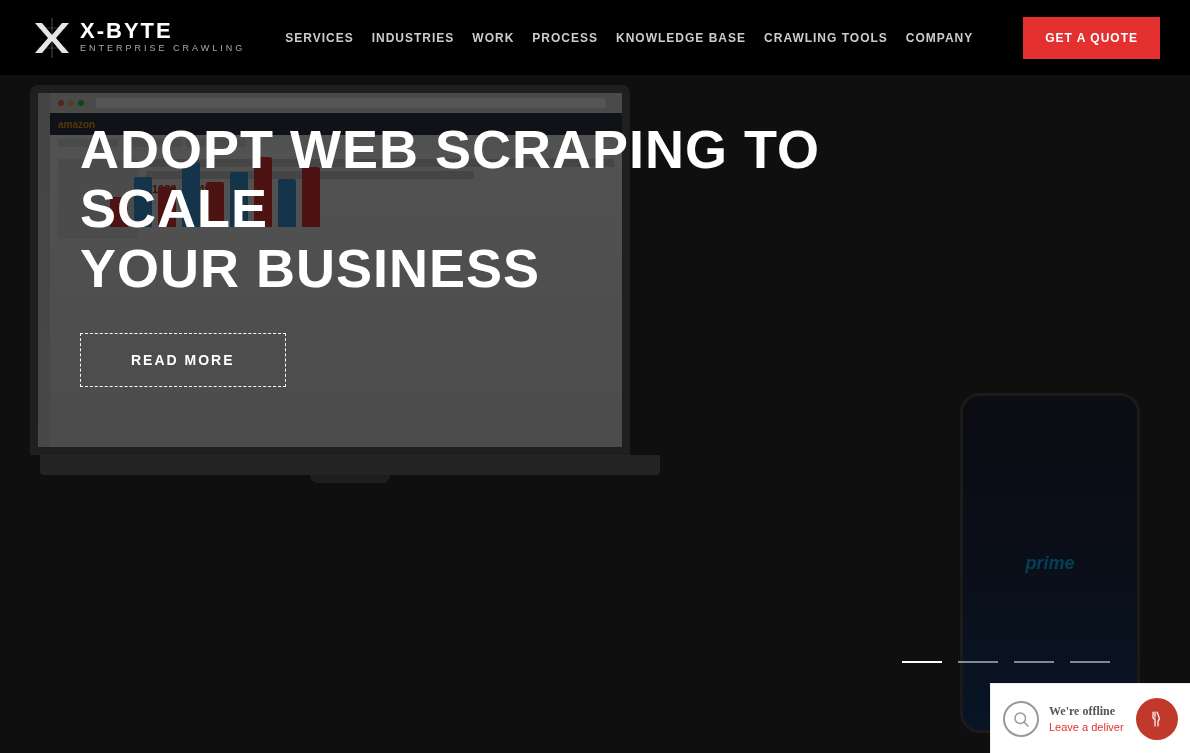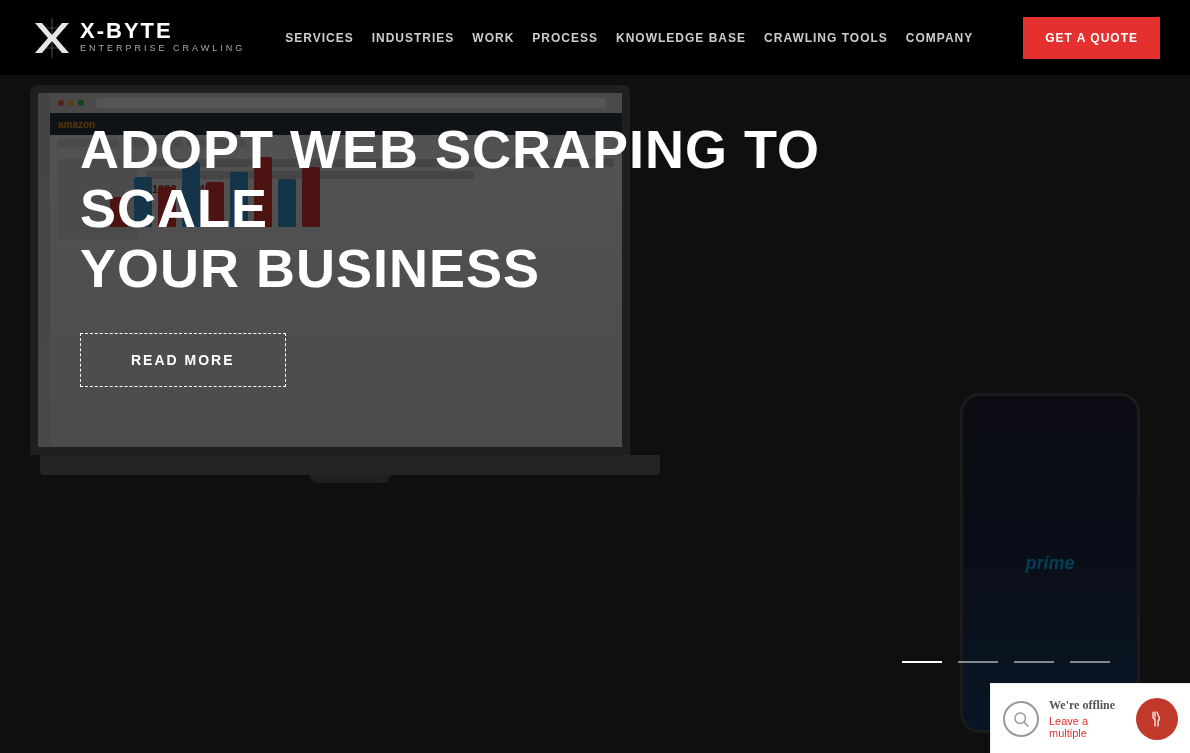--- a/index.html
+++ b/index.html
@@ -430,21 +430,21 @@
 
 <div class="chat-widget">
   <div class="chat-search-icon">
     <svg width="18" height="18" viewBox="0 0 24 24" fill="none" stroke="#999" stroke-width="2">
       <circle cx="11" cy="11" r="7"></circle>
       <line x1="16.5" y1="16.5" x2="22" y2="22"></line>
     </svg>
   </div>
   <div class="chat-text">
     <div class="chat-status">We're offline</div>
-    <div class="chat-action">Leave a multiple</div>
+    <div class="chat-action">Leave a deliver</div>
   </div>
   <div class="chat-avatar">
 
     <svg width="24" height="24" viewBox="0 0 24 24" fill="white">
       <circle cx="12" cy="12" r="11" fill="#c0392b"></circle>
       <path d="M8 5 L8 10 Q8 12 10 12 L10 19 M10 5 L10 10 M12 5 L14 10 Q15 13 13 14 L13 19" stroke="white" stroke-width="1.2" fill="none" stroke-linecap="round"></path>
     </svg>
   </div>
 </div>
 

